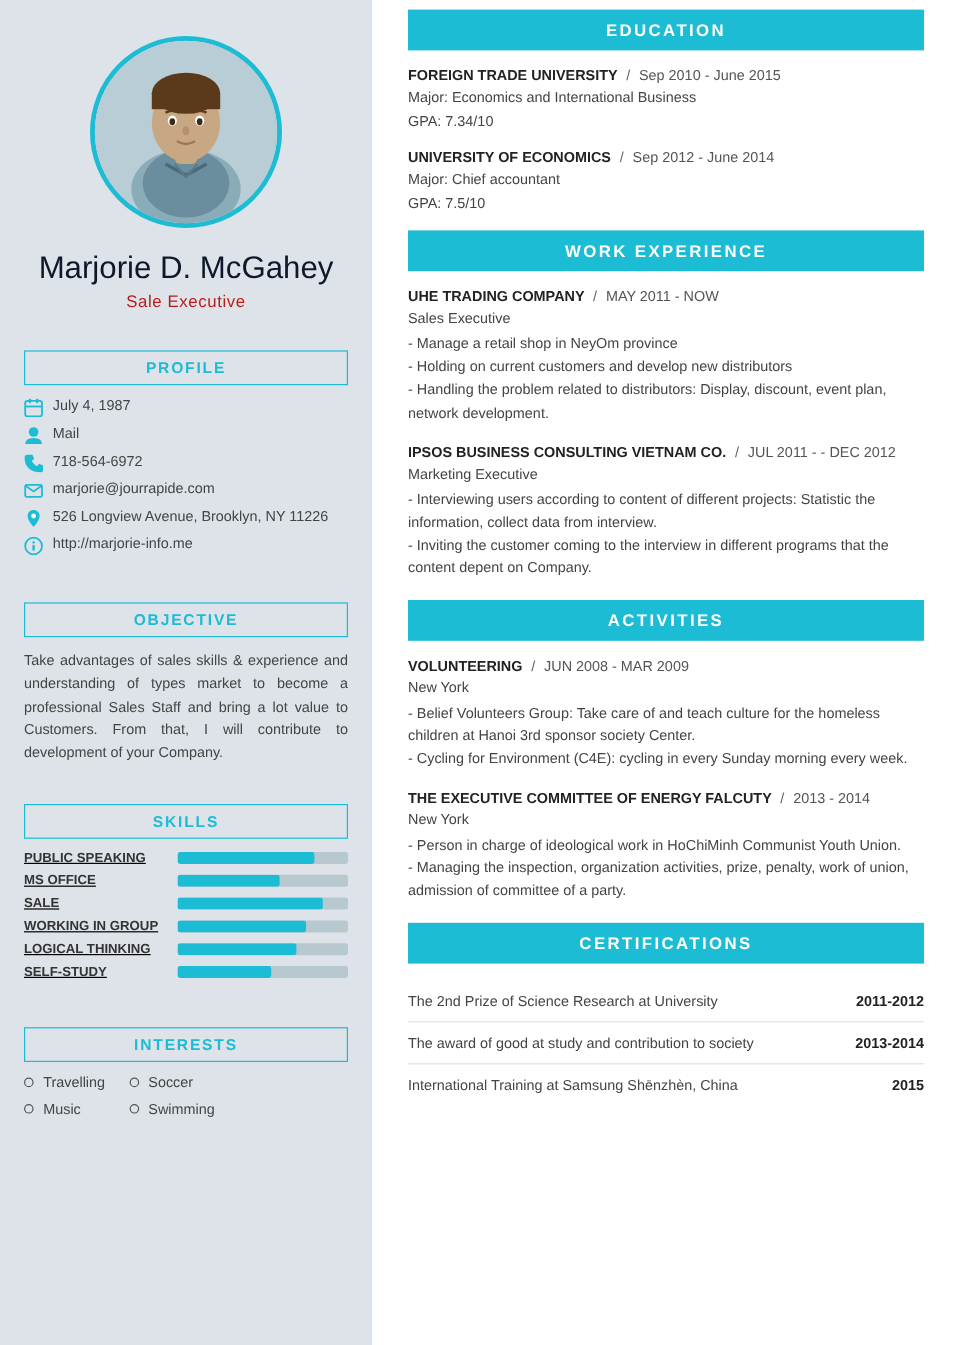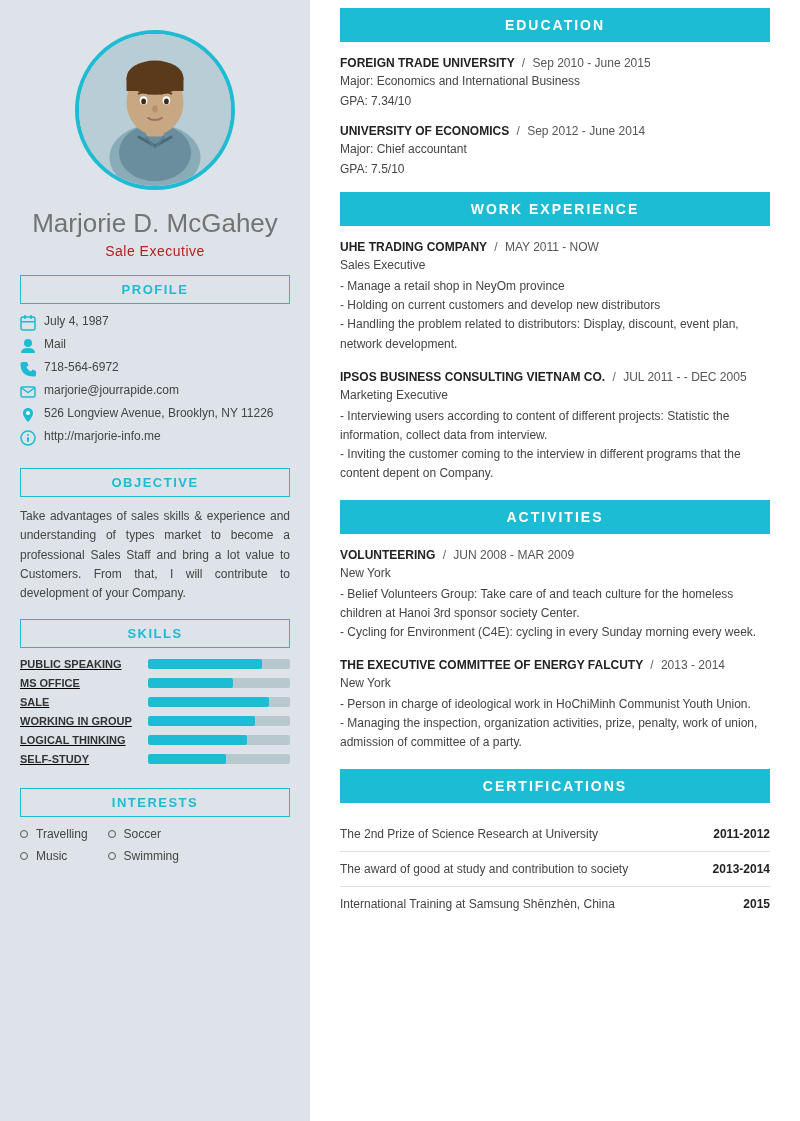--- a/index.html
+++ b/index.html
@@ -48,39 +48,39 @@
     }
 
     
     .name-section {
       text-align: center;
       margin-top: 18px;
     }
 
     .name-section .full-name {
       font-size: 26px;
-      color: #737373;
+      color: #0f172a;
       font-weight: 300;
       line-height: 1.2;
     }
 
     .name-section .job-title {
       font-size: 14px;
       color: #b91c1c;
       margin-top: 4px;
       font-weight: 400;
       letter-spacing: 0.5px;
     }
 
     .section-header-box {
       width: 270px;
       border: 1.5px solid #1cbcd4;
       text-align: center;
       padding: 6px 0;
-      margin-top: 16px;
+      margin-top: 33px;
       color: #1cbcd4;
       font-size: 13px;
       font-weight: bold;
       letter-spacing: 1.5px;
     }
 
     .profile-info {
       width: 270px;
       margin-top: 10px;
     }
@@ -453,21 +453,21 @@
       <span class="divider"> / </span>
       <span class="date-range">MAY 2011 - NOW</span>
     </div>
     <div class="entry-detail">Sales Executive</div>
     <div class="work-bullets">- Manage a retail shop in NeyOm province<br>- Holding on current customers and develop new distributors<br>- Handling the problem related to distributors: Display, discount, event plan, network development.</div>
   </div>
       <div class="work-entry">
     <div class="entry-header">
       <span>IPSOS BUSINESS CONSULTING VIETNAM CO.</span>
       <span class="divider"> / </span>
-      <span class="date-range">JUL 2011 - - DEC 2005</span>
+      <span class="date-range">JUL 2011 - - DEC 2012</span>
     </div>
     <div class="entry-detail">Marketing Executive</div>
     <div class="work-bullets">- Interviewing users according to content of different projects: Statistic the information, collect data from interview.<br>- Inviting the customer coming to the interview in different programs that the content depent on Company.</div>
   </div>
     </div>
 
   <div class="section-title-bar">ACTIVITIES</div>
 
   <div id="activities-container">
       <div class="work-entry">

